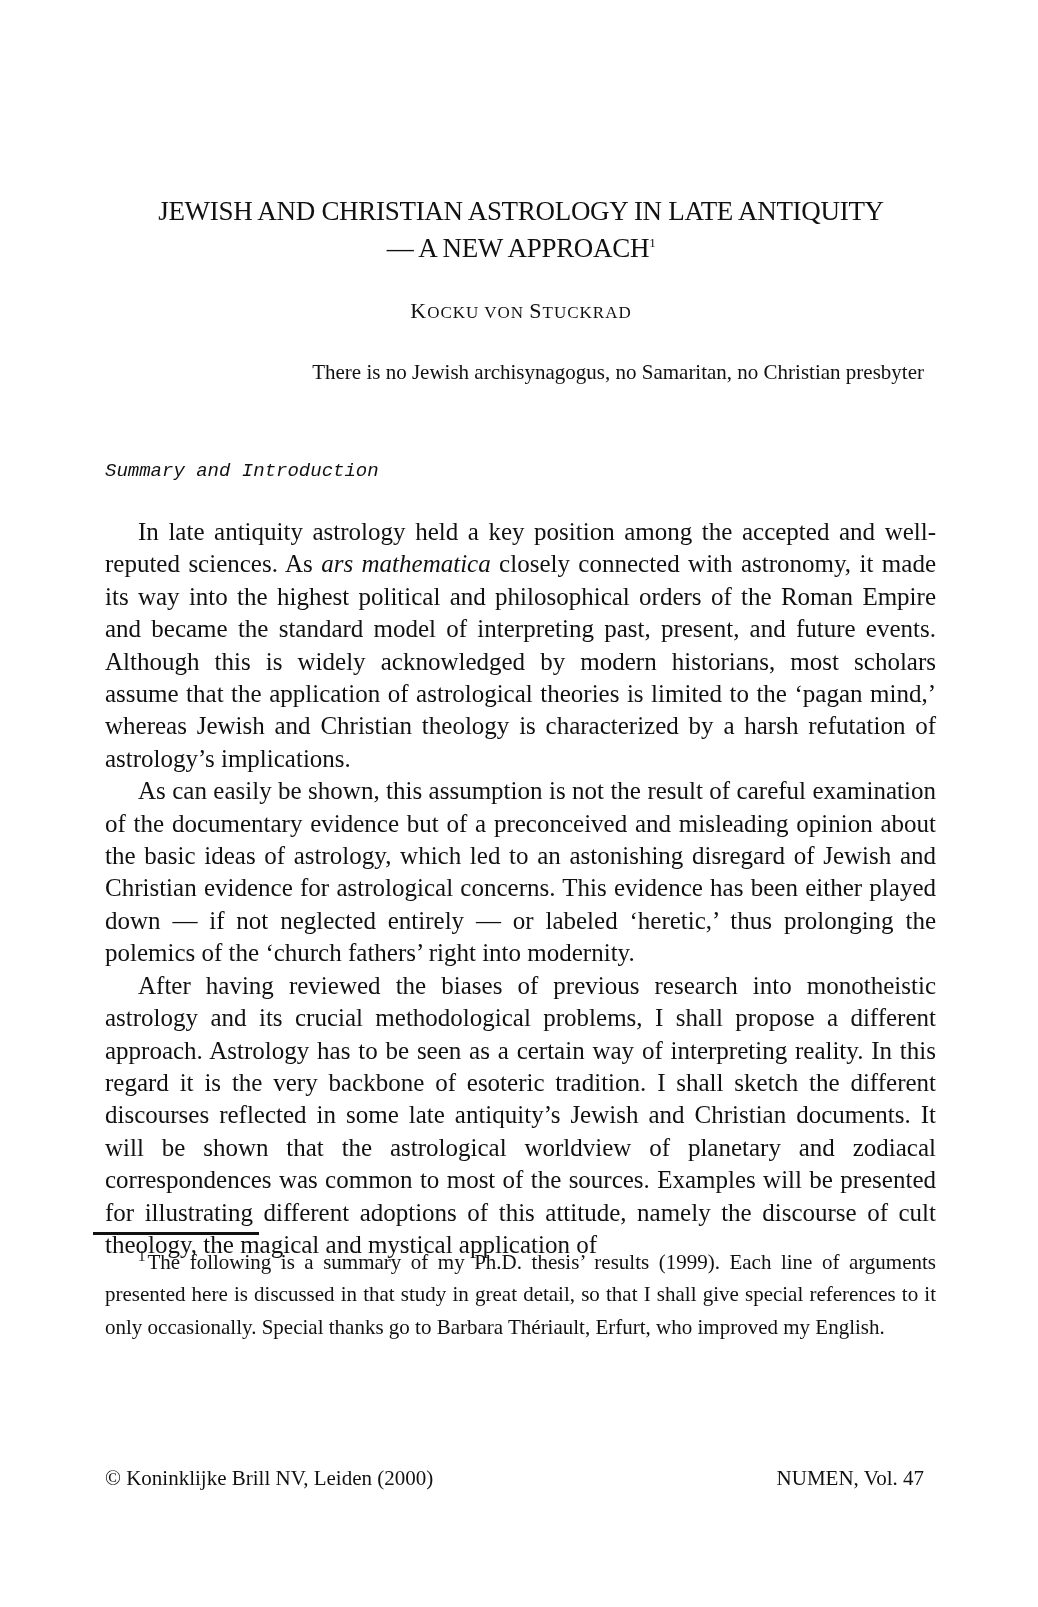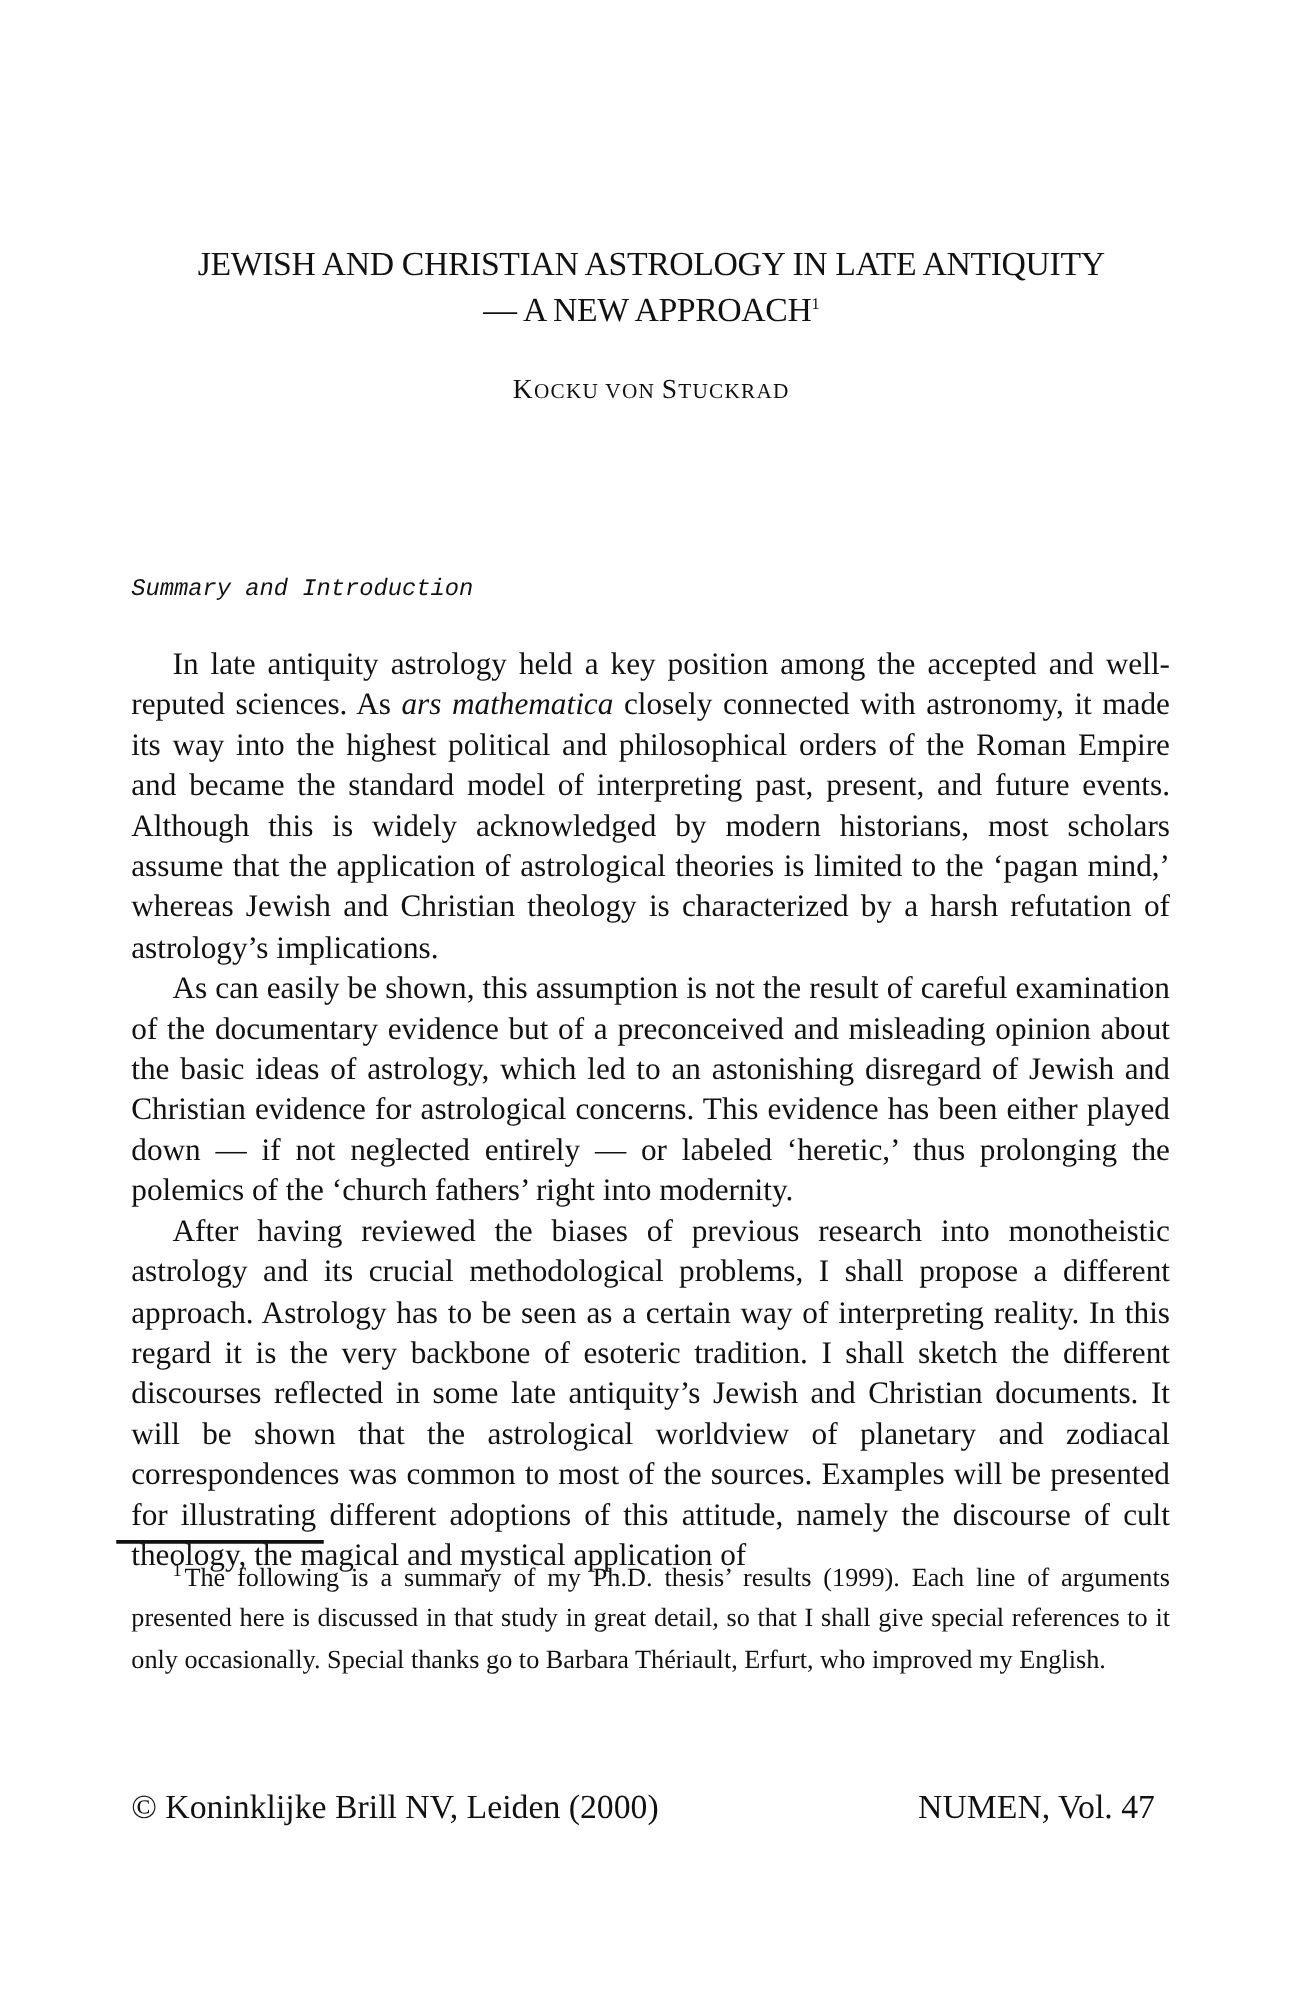--- a/index.html
+++ b/index.html
@@ -11,35 +11,36 @@
   .author .sc { font-size: 17px; text-align: center; }
   .epi { right: 114px; text-align: right; font-size: 21px; line-height: 33px; top: 356px; width: 740px; }
   .sup { font-size: 13px; vertical-align: super; line-height: 0; }
   .section { left: 93px; top: 460px; font-size: 19px; font-style: italic; font-family: Liberation Mono, monospace; }
   .body { left: 93px; width: 831px; font-size: 25px; line-height: 32.4px; text-align: justify; top: 516px; }
   .body p { margin: 0; text-indent: 33px; }
   .rule { left: 93px; top: 1232px; width: 154px; height: 3px; background: #111; }
   .fn { left: 93px; width: 831px; font-size: 21px; line-height: 32.4px; text-align: justify; top: 1246px; }
   .fn p { margin: 0 0 2px 0; text-indent: 33px; }
   .fnsup { font-size: 15px; vertical-align: super; line-height: 0; margin-right: 2px; }
-  .footer { top: 1430px; font-size: 27px; }
+  .footer { top: 1466px; font-size: 21px; }
   .footer.left { left: 93px; }
   .footer.right { right: 114px; }
 </style>
 </head>
 <body>
 
 <div class="abs title" style="top:193px;">
   <div>JEWISH AND CHRISTIAN ASTROLOGY IN LATE ANTIQUITY</div>
   <div><span>— A NEW APPROACH</span><span class="sup">1</span></div>
 </div>
 
 <div class="abs author"><span>K</span><span class="sc">OCKU VON </span><span>S</span><span class="sc">TUCKRAD</span></div>
 
 <div class="abs epi">
+  <div>There is no Jewish archisynagogus, no Samaritan, no Christian presbyter</div>
 </div>
 
 <div class="abs section">Summary and Introduction</div>
 
 <div class="abs body">
   <p><span>In late antiquity astrology held a key position among the accepted and well-reputed sciences. As </span><i>ars mathematica</i><span> closely connected with astronomy, it made its way into the highest political and philosophical orders of the Roman Empire and became the standard model of interpreting past, present, and future events. Although this is widely acknowledged by modern historians, most scholars assume that the application of astrological theories is limited to the ‘pagan mind,’ whereas Jewish and Christian theology is characterized by a harsh refutation of astrology’s implications.</span></p>
   <p>As can easily be shown, this assumption is not the result of careful examination of the documentary evidence but of a preconceived and misleading opinion about the basic ideas of astrology, which led to an astonishing disregard of Jewish and Christian evidence for astrological concerns. This evidence has been either played down — if not neglected entirely — or labeled ‘heretic,’ thus prolonging the polemics of the ‘church fathers’ right into modernity.</p>
   <p>After having reviewed the biases of previous research into monotheistic astrology and its crucial methodological problems, I shall propose a different approach. Astrology has to be seen as a certain way of interpreting reality. In this regard it is the very backbone of esoteric tradition. I shall sketch the different discourses reflected in some late antiquity’s Jewish and Christian documents. It will be shown that the astrological worldview of planetary and zodiacal correspondences was common to most of the sources. Examples will be presented for illustrating different adoptions of this attitude, namely the discourse of cult theology, the magical and mystical application of</p>
 </div>
 

